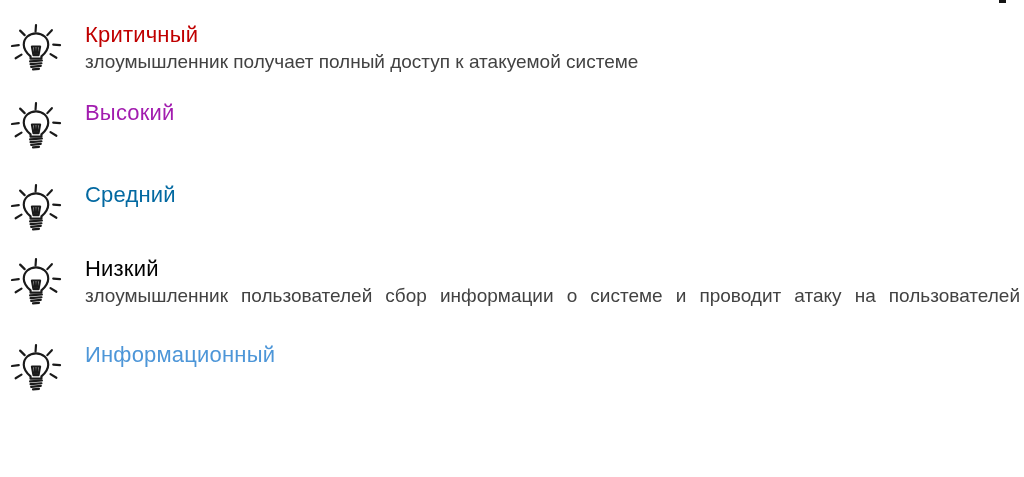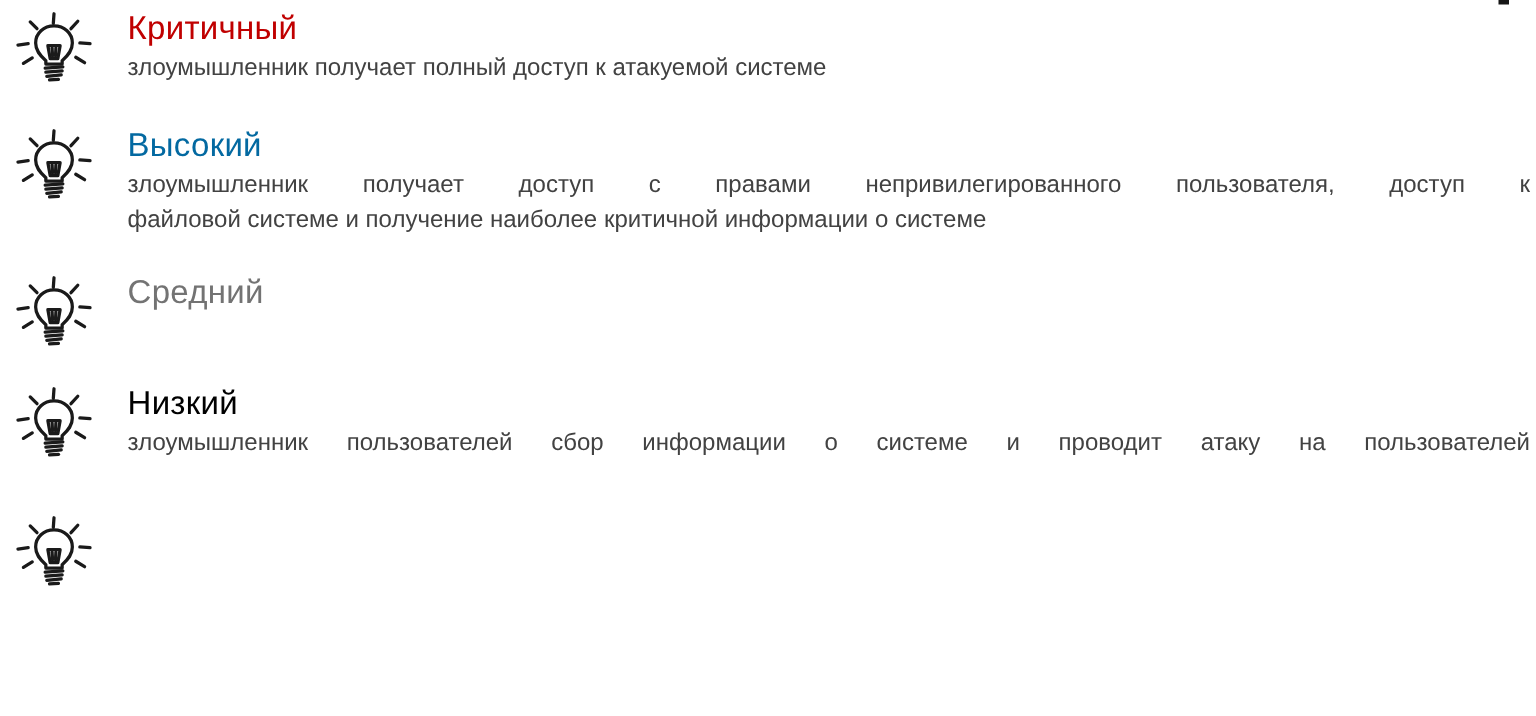--- a/index.html
+++ b/index.html
@@ -3,36 +3,36 @@
 <meta charset="utf-8">
 <style>
   html, body { margin: 0; padding: 0; }
   body {
     width: 1024px; height: 477px;
     background: #ffffff;
     font-family: "Liberation Sans", sans-serif;
     overflow: hidden;
     position: relative;
   }
-  .page { padding-top: 6px; }
+  .page { padding-top: 22px; }
   .sec { display: flex; }
   .sec.s1 { margin-bottom: 20px; }
   .sec.s2 { margin-bottom: 24px; }
   .sec.s3 { margin-bottom: 16px; }
   .sec.s4 { margin-bottom: 28px; }
   .icon-col { flex: 0 0 85px; }
   .bulb { width: 58px; height: 58px; margin-left: 7px; margin-top: 0px; display: block; }
   .content { width: 935px; }
   .label {
     font-size: 22px;
     line-height: 26px;
     margin-bottom: 2px;
     letter-spacing: 0.2px;
   }
-  .desc { color: #424242; font-size: 16px; line-height: 23px; }
+  .desc { color: #424242; font-size: 19px; line-height: 23px; }
   .line { text-align: left; }
   .line.fill { text-align: justify; text-align-last: justify; }
   .artifact {
     position: absolute; top: 0; left: 999px;
     width: 7px; height: 3px; background: #151515;
   }
   svg.defs { position: absolute; width: 0; height: 0; }
 </style>
 </head>
 <body>
@@ -79,36 +79,32 @@
     </div>
   </section>
 
   <section class="sec s2">
     <div class="icon-col">
       <svg class="bulb">
           <use href="#bulb"></use>
         </svg>
     </div>
     <div class="content">
-      <div class="label" style="color: #0369a1;">Высокий</div>
-      <div class="desc">
-        <div class="line fill">злоумышленник получает доступ с правами непривилегированного пользователя, доступ к</div>
-        <div class="line">файловой системе и получение наиболее критичной информации о системе</div>
-      </div>
+      <div class="label" style="color: #a21caf;">Высокий</div>
     </div>
   </section>
 
   <section class="sec s3">
     <div class="icon-col">
       <svg class="bulb">
           <use href="#bulb"></use>
         </svg>
     </div>
     <div class="content">
-      <div class="label" style="color: #737373;">Средний</div>
+      <div class="label" style="color: #0369a1;">Средний</div>
     </div>
   </section>
 
   <section class="sec s4">
     <div class="icon-col">
       <svg class="bulb">
           <use href="#bulb"></use>
         </svg>
     </div>
     <div class="content">
@@ -119,18 +115,19 @@
     </div>
   </section>
 
   <section class="sec s5">
     <div class="icon-col">
       <svg class="bulb">
           <use href="#bulb"></use>
         </svg>
     </div>
     <div class="content">
+      <div class="label" style="color: rgb(77, 150, 216);">Информационный</div>
     </div>
   </section>
 
 </div>
 
 <div class="artifact"></div>
 
 </body></html>

